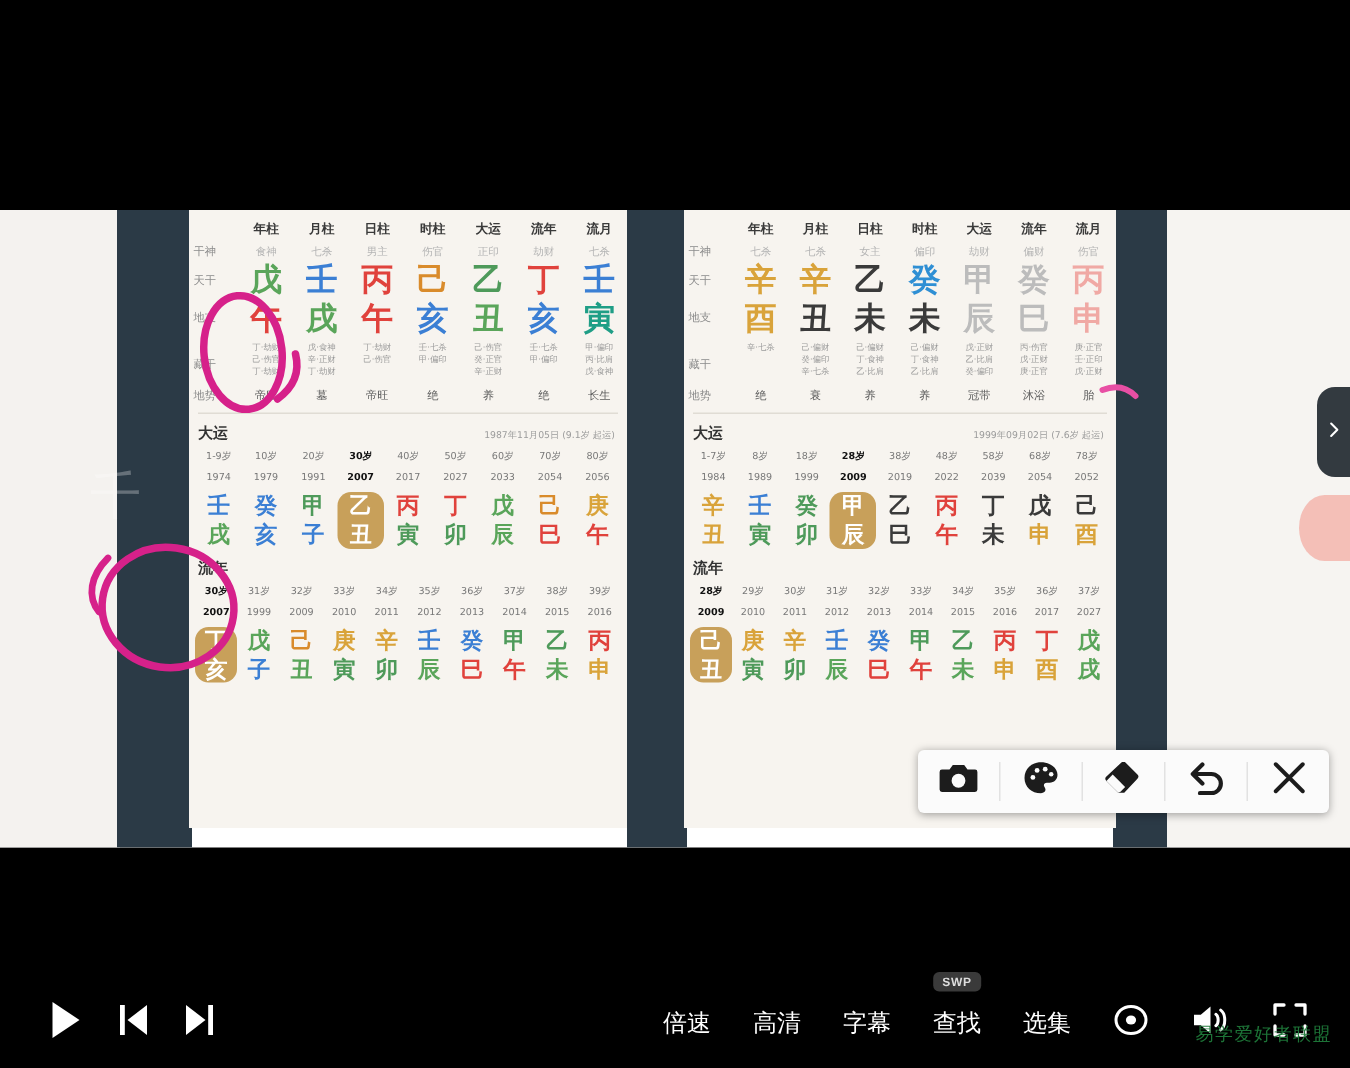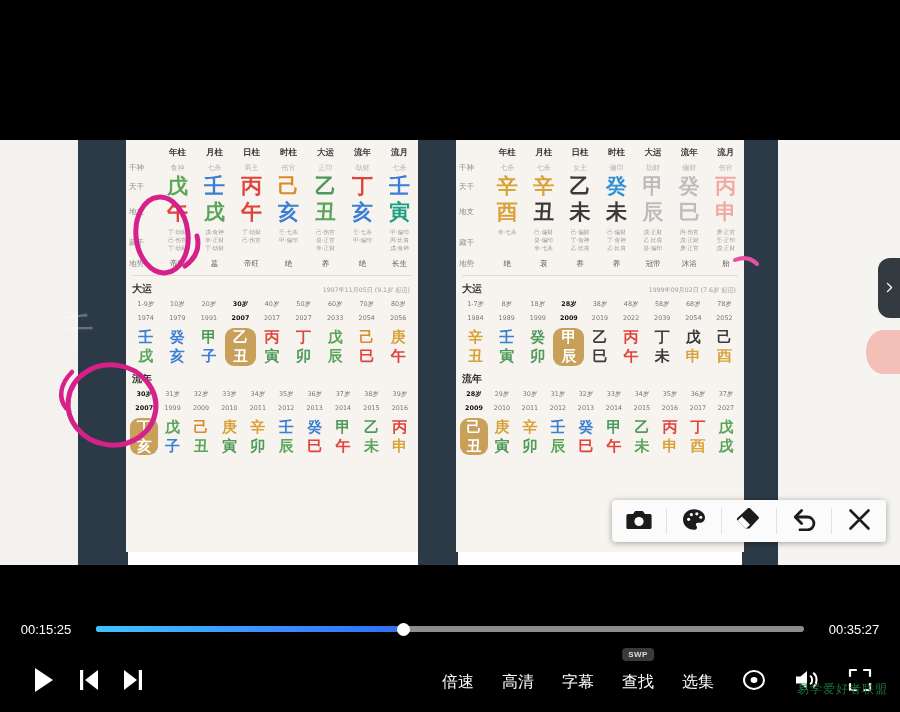--- a/index.html
+++ b/index.html
@@ -621,28 +621,20 @@
       <span>
         <svg width="23" height="23" viewBox="0 0 23 23">
           <path d="M2.5 2.5 L20.5 20.5 M20.5 2.5 L2.5 20.5" stroke="#1c1c1c" stroke-width="2.6" stroke-linecap="round"></path>
         </svg>
       </span>
     </div>
   </div>
 
   <div class="ctrl">
 
-    <div class="progress-line">
-      <div class="time">00:15:25</div>
-      <div class="bar-wrap" id="bar-wrap">
-        <div class="bar-fill" id="bar-fill" style="width: 43.5%;"></div>
-        <div class="bar-knob" id="bar-knob" style="left: 43.5%;"></div>
-      </div>
-      <div class="time right">00:35:27</div>
-    </div>
 
     <div class="ctrl-row">
       <div class="ctrl-left">
         <div class="icobtn">
           <span>
             <svg width="24" height="28" viewBox="0 0 24 28">
                 <path d="M3 2 L21 14 L3 26 Z" fill="#fff"></path>
               </svg>
           </span>
         </div>

